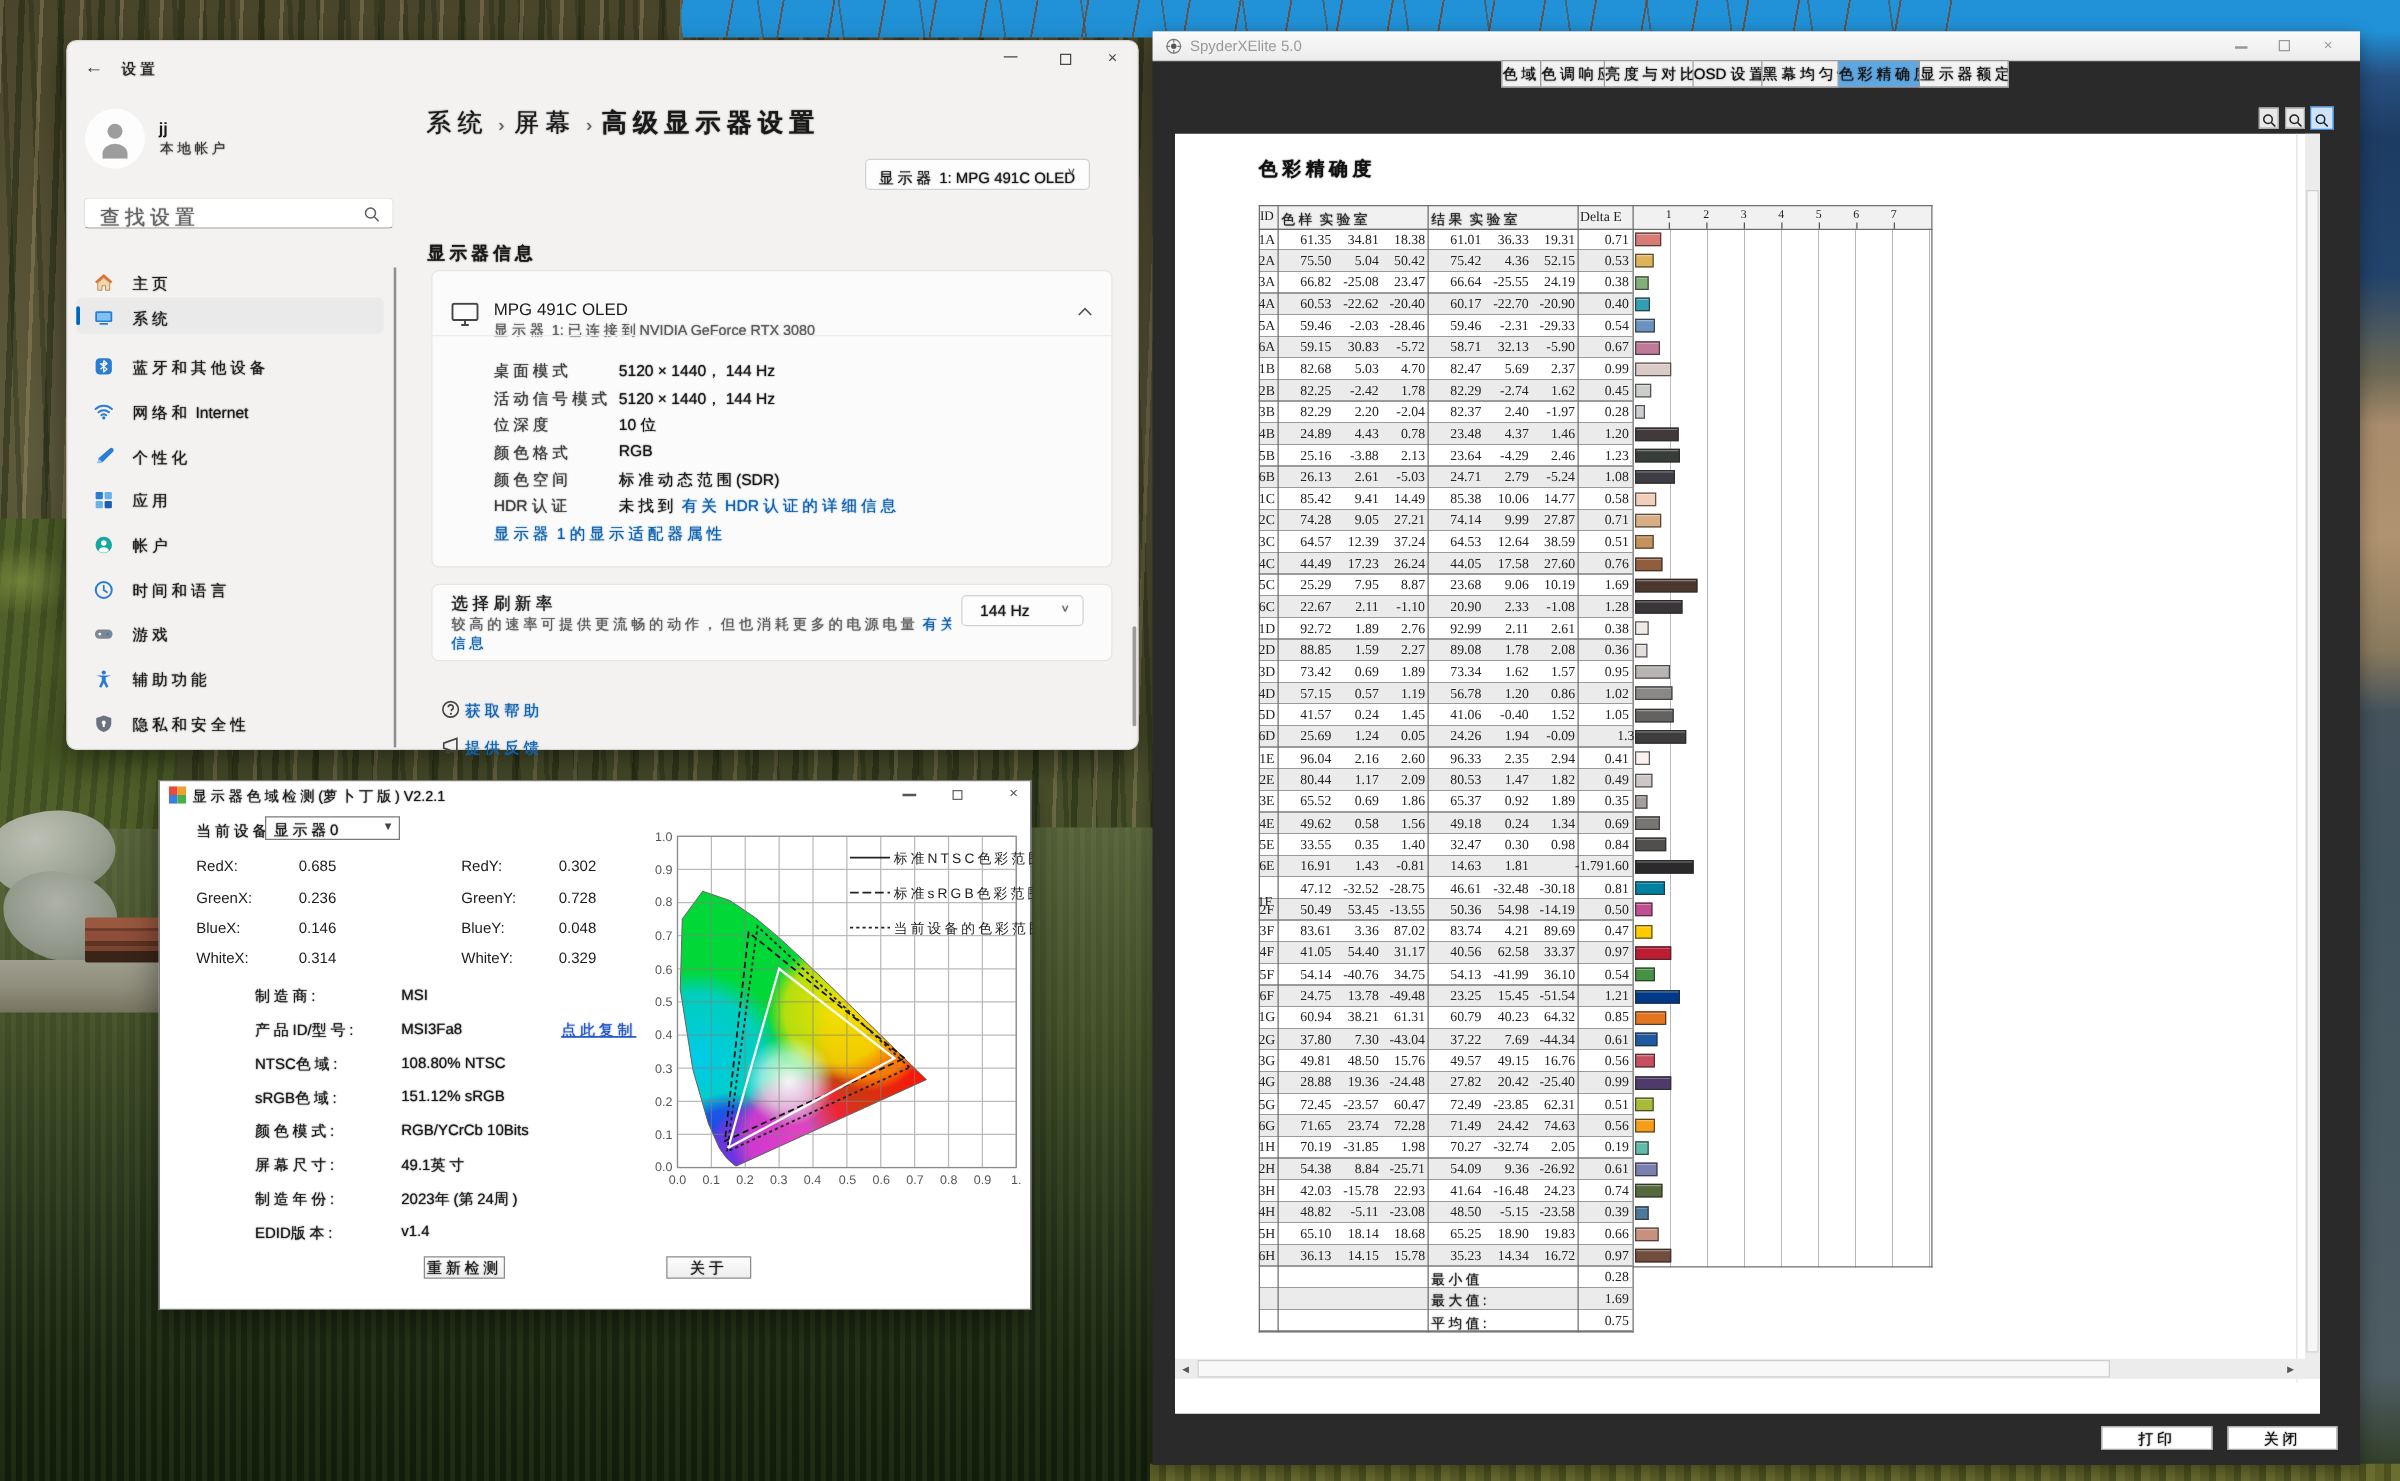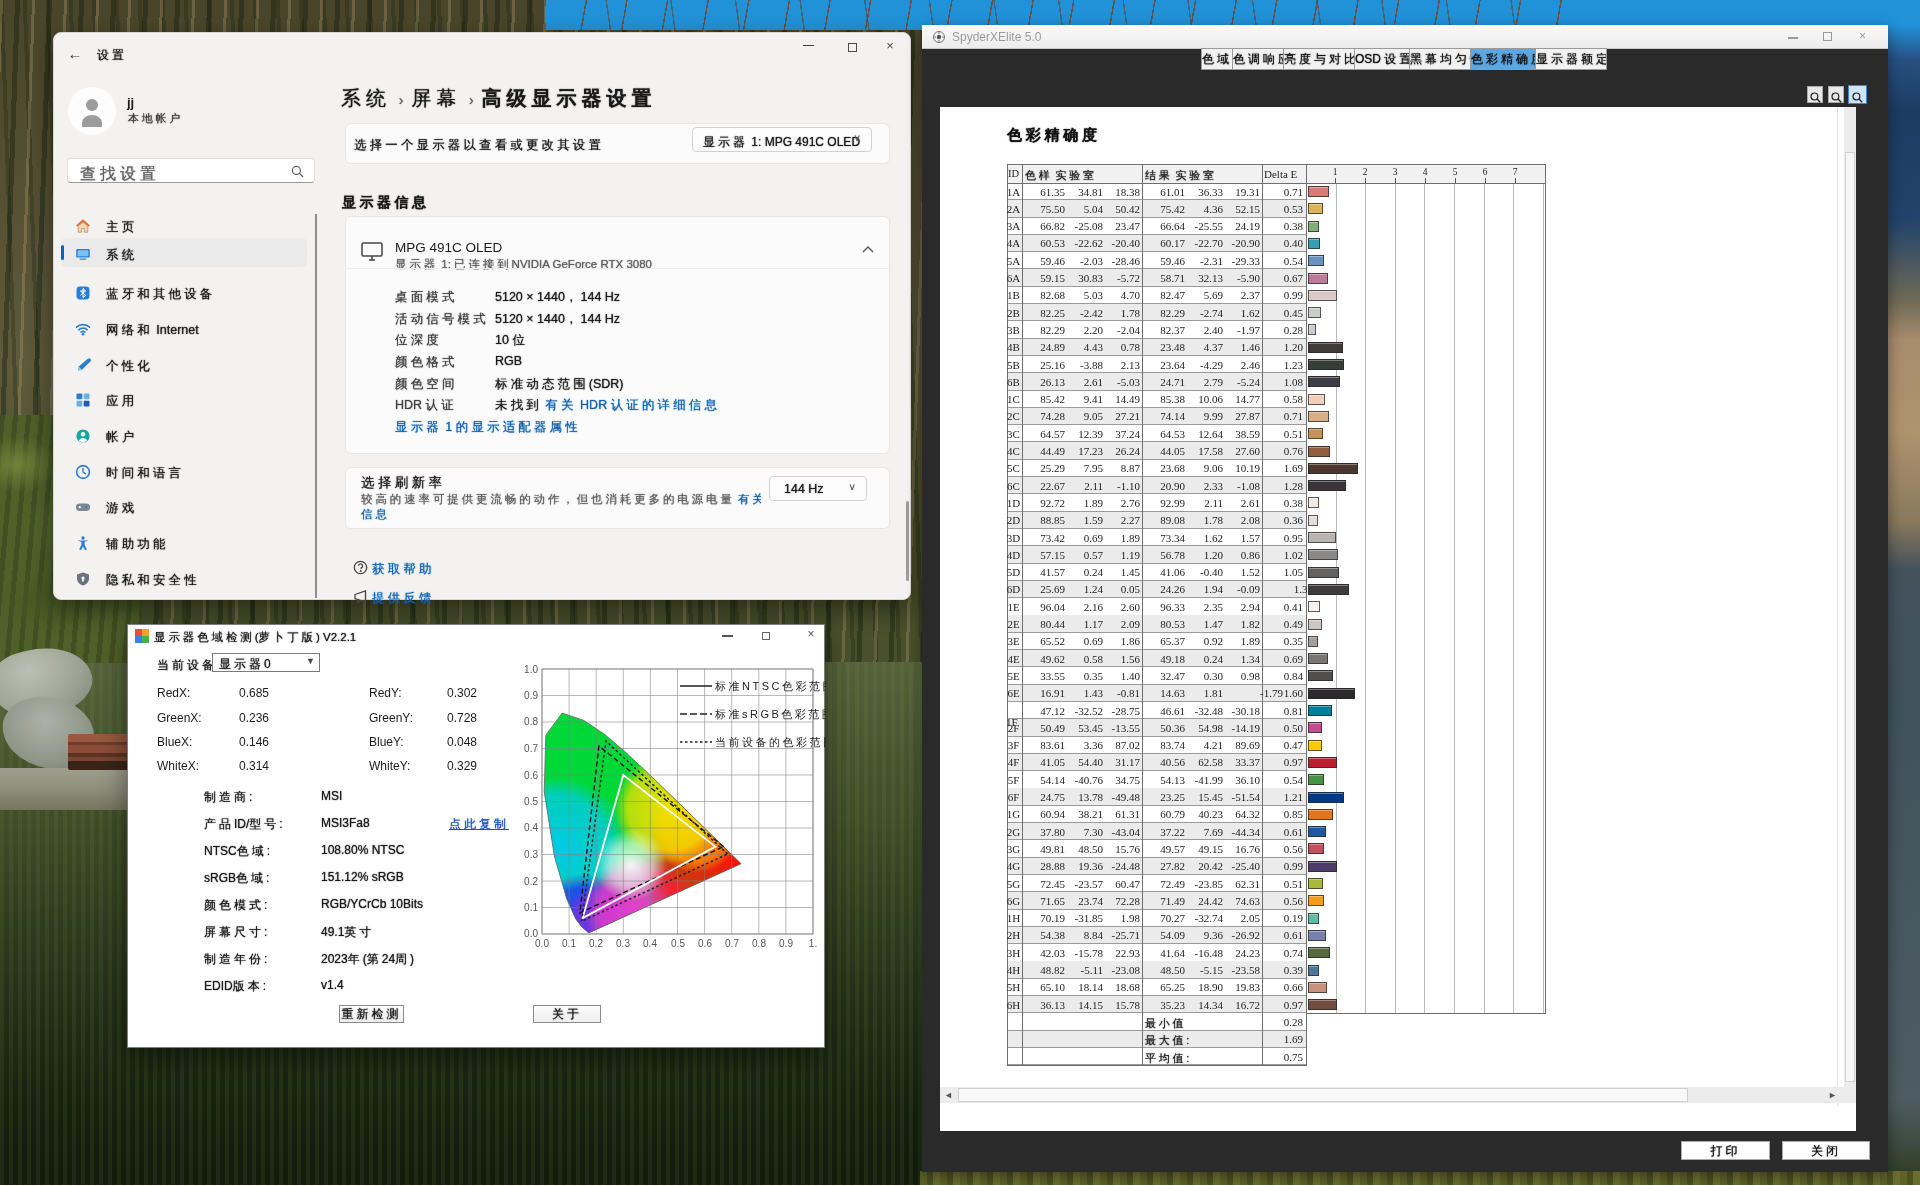--- a/index.html
+++ b/index.html
@@ -176,23 +176,20 @@
       <span class="ic"><svg viewBox="0 0 16 16">
           <path d="M8 1.4 14 3.4v4.2c0 3.6-2.6 6.1-6 7-3.4-.9-6-3.4-6-7V3.4Z" fill="#6b7280"></path>
           <circle cx="8" cy="7" r="1.6" fill="#fff"></circle>
           <rect x="7.2" y="7.6" width="1.6" height="3" fill="#fff"></rect>
         </svg></span>
       <span class="tx cjk"><span class="k">隐私和安全性</span></span>
     </div>
 <div class="abs" style="left:261px;top:181px;width:2px;height:384px;background:#8f8f8f"></div>
 <div class="abs" style="left:852px;top:468px;width:3px;height:80px;background:#9d9d9d;border-radius:2px"></div>
 <div class="abs cjk" style="left:287px;top:52px;font-size:20px;color:#191919;white-space:nowrap"><span class="k">系统</span><span style="font-size:14px;color:#5c5c5c">&nbsp; › &nbsp;</span><span class="k">屏幕</span><span style="font-size:14px;color:#5c5c5c">&nbsp; › &nbsp;</span><b><span class="k">高级显示器设置</span></b></div>
-<div class="card" style="top:90px;height:41px">
-      <span class="cjk" style="position:absolute;left:8px;top:13px;font-size:12.5px;color:#1b1b1b"><span class="k">选择一个显示器以查看或更改其设置</span></span>
-    </div>
 <div class="combo cjk" style="left:638px;top:94px;width:180px;height:25px;font-size:12px">
       <span style="position:absolute;left:10px;top:6px;white-space:nowrap"><span class="k">显示器</span> 1: MPG 491C OLED</span>
       <span class="ar">˅</span>
     </div>
 <div class="abs cjk" style="left:288px;top:161px;font-size:14px;font-weight:bold;color:#191919"><span class="k">显示器信息</span></div>
 <div class="card" style="top:183px;height:238px"></div>
 <svg class="abs" style="left:306px;top:209px" width="24" height="20" viewBox="0 0 24 20">
       <rect x="2" y="1" width="20" height="13" rx="1.5" fill="none" stroke="#454545" stroke-width="1.5"></rect>
       <path d="M9 18h6M12 14v4" stroke="#454545" stroke-width="1.5"></path>
     </svg>

